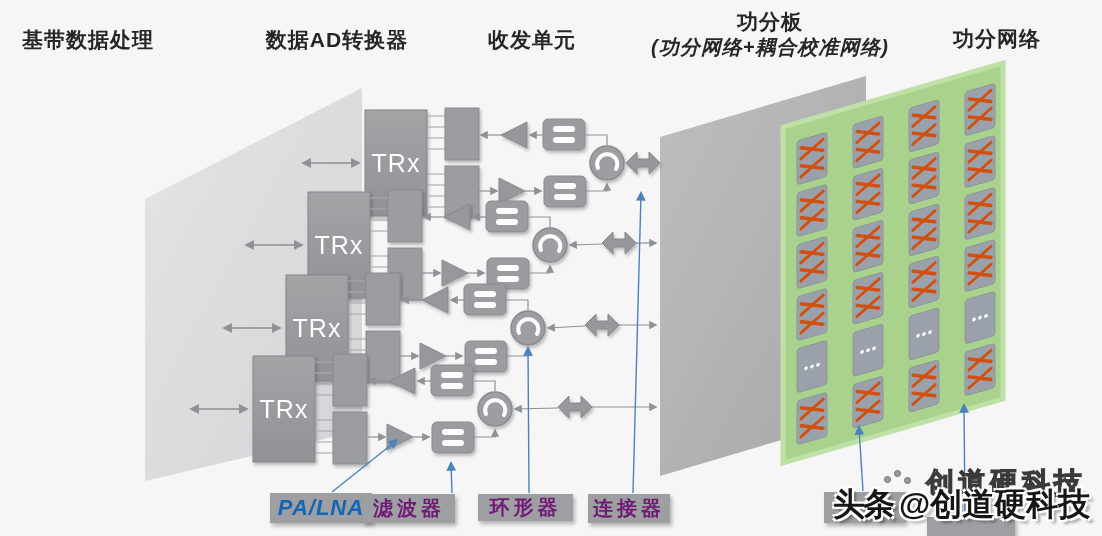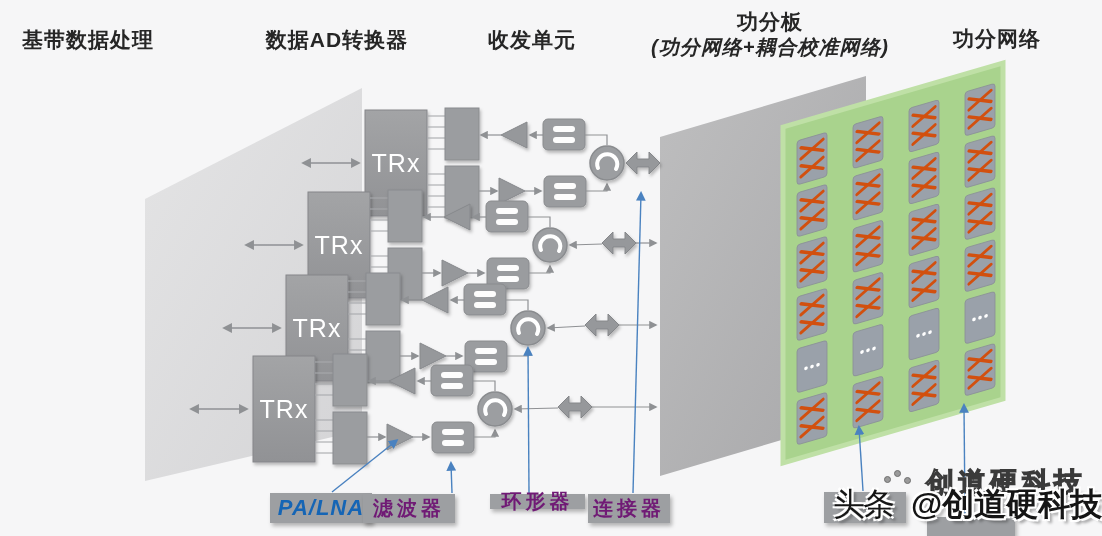--- a/index.html
+++ b/index.html
@@ -11,21 +11,21 @@
   .toplabel.small{font-size:20px;font-style:italic;}
   .legendbox{position:absolute;background:#9d9fa2;box-shadow:2px 3px 4px rgba(0,0,0,.28);
     display:flex;align-items:center;justify-content:center;
     color:#701a75;font-weight:bold;font-size:20px;letter-spacing:4px;}
   .legendbox.palna{color:#1565b5;font-style:italic;font-size:22px;letter-spacing:1px;}
   .wm-top{position:absolute;left:926px;top:464px;font-size:28px;font-weight:bold;letter-spacing:4px;
     color:rgba(255,255,255,.9);-webkit-text-stroke:1.2px #3a3a3a;white-space:nowrap;}
   .wm-bottom{position:absolute;left:833px;top:483px;font-size:32px;font-weight:bold;white-space:nowrap;
     color:#151515;
     text-shadow:-2px -2px 0 #fff,2px -2px 0 #fff,-2px 2px 0 #fff,2px 2px 0 #fff,4px 4px 3px rgba(0,0,0,.35);}
-  .wm-bottom .badge{font-weight:normal;letter-spacing:-2px;margin-right:18px;}
+  .wm-bottom .badge{font-weight:bold;letter-spacing:-2px;margin-right:6px;}
   .paw{position:absolute;left:884px;top:468px;width:30px;height:18px;}
   .paw i{position:absolute;border-radius:50%;background:#9a9a9a;border:1px solid #6f6f6f;}
   .paw i:nth-child(1){width:5px;height:5px;left:0;top:8px;}
   .paw i:nth-child(2){width:5px;height:5px;left:10px;top:2px;}
   .paw i:nth-child(3){width:5px;height:5px;left:20px;top:9px;}
 </style>
 </head>
 <body>
 
 <div id="canvas">
@@ -179,21 +179,21 @@
 
 <div class="toplabel" style="left:88px;top:26px;">基带数据处理</div>
 <div class="toplabel" style="left:337px;top:26px;">数据AD转换器</div>
 <div class="toplabel" style="left:532px;top:26px;text-align:right;">收发单元</div>
 <div class="toplabel" style="left:770px;top:8px;">功分板</div>
 <div class="toplabel small" style="left:770px;top:34px;">(功分网络+耦合校准网络)</div>
 <div class="toplabel" style="left:997px;top:25px;">功分网络</div>
 
 <div class="legendbox palna" style="left:238px;top:493px;width:102px;height:30px;margin-left:32px;">PA/LNA</div>
 <div class="legendbox" style="left:363px;top:494px;width:92px;height:29px;">滤波器</div>
-<div class="legendbox" style="left:490px;top:494px;width:95px;height:15px;">环形器</div>
+<div class="legendbox" style="left:478px;top:494px;width:95px;height:27px;">环形器</div>
 <div class="legendbox" style="left:588px;top:494px;width:82px;height:29px;">连接器</div>
 <div class="legendbox" style="left:824px;top:492px;width:82px;height:31px;"></div>
 <div class="legendbox" style="left:927px;top:517px;width:88px;height:19px;"></div>
 
 <div class="paw">
       <i></i>
       <i></i>
       <i></i>
     </div>
 <div class="wm-top">创道硬科技</div>

